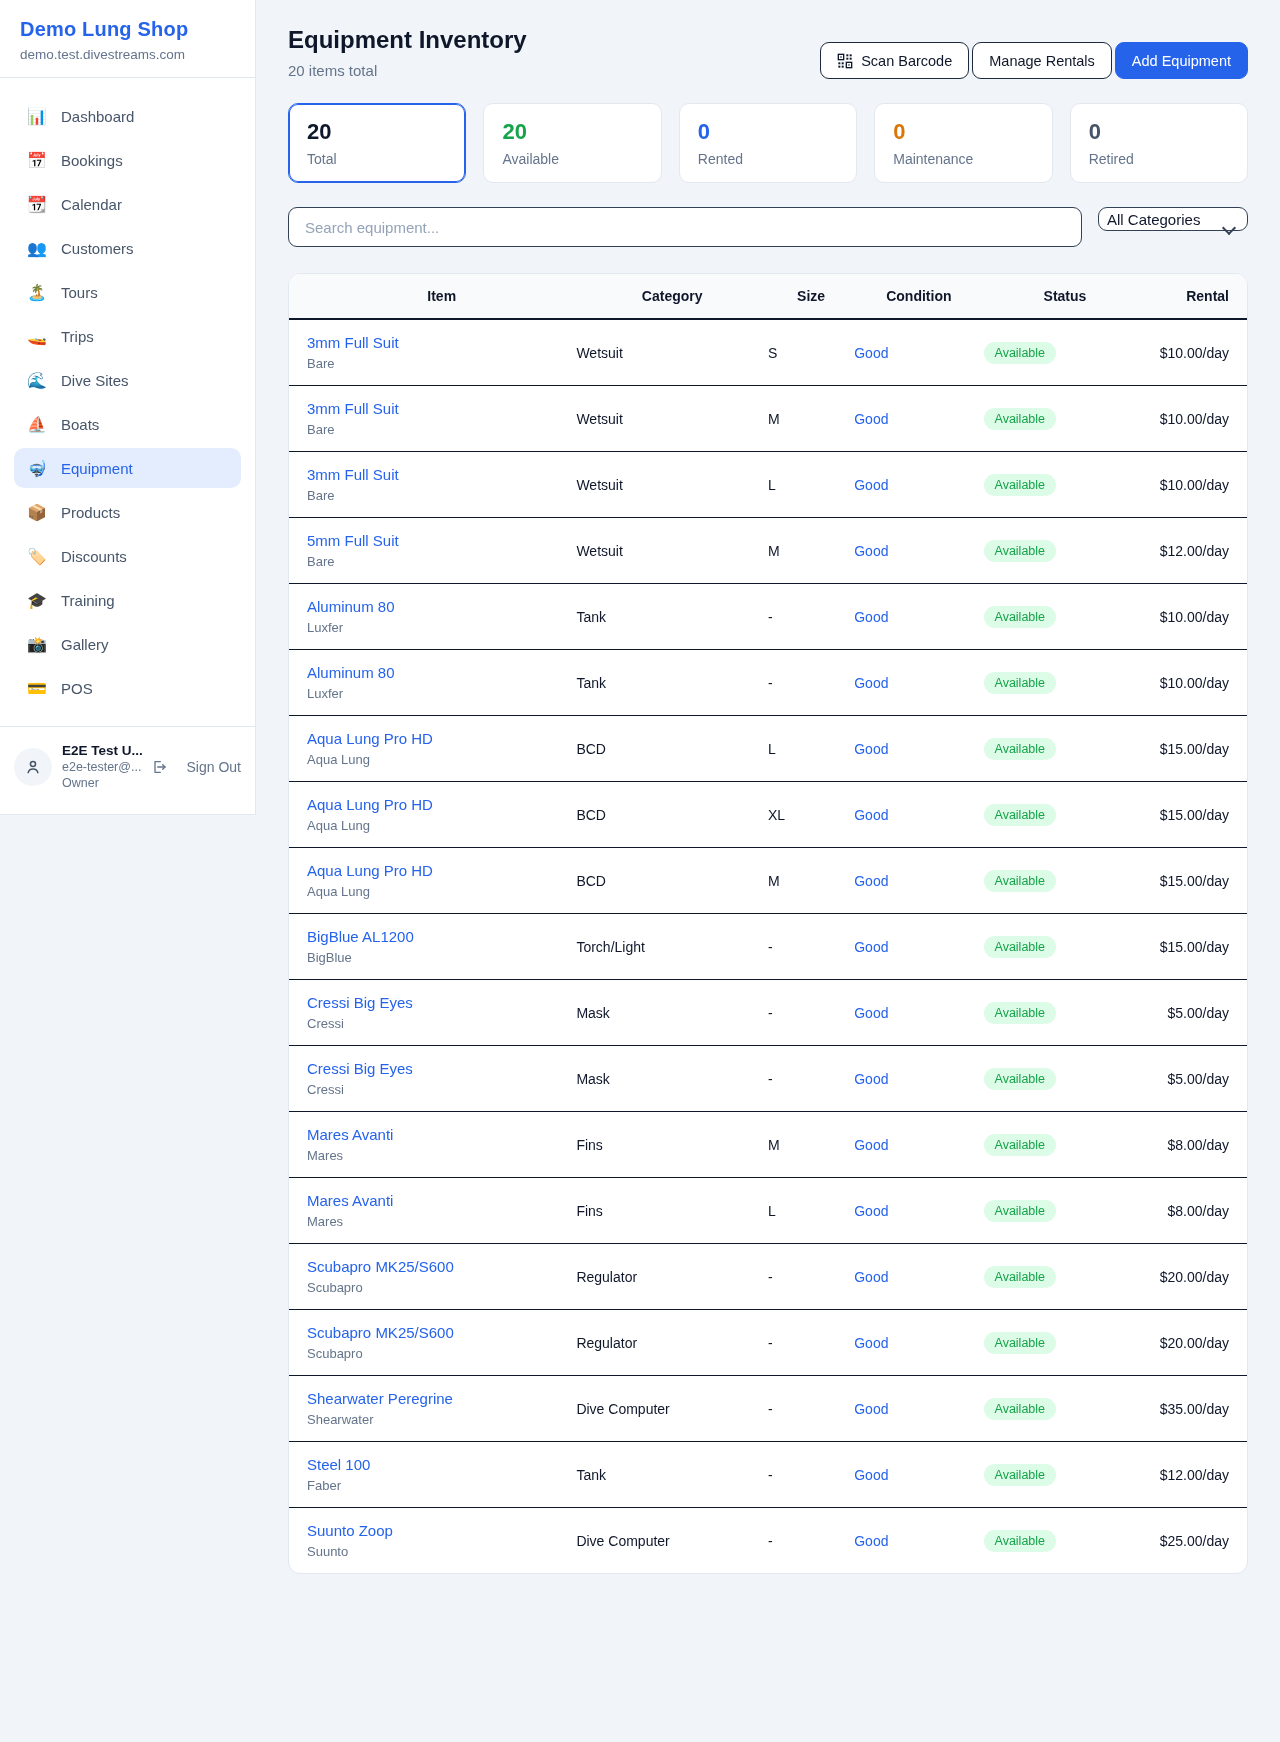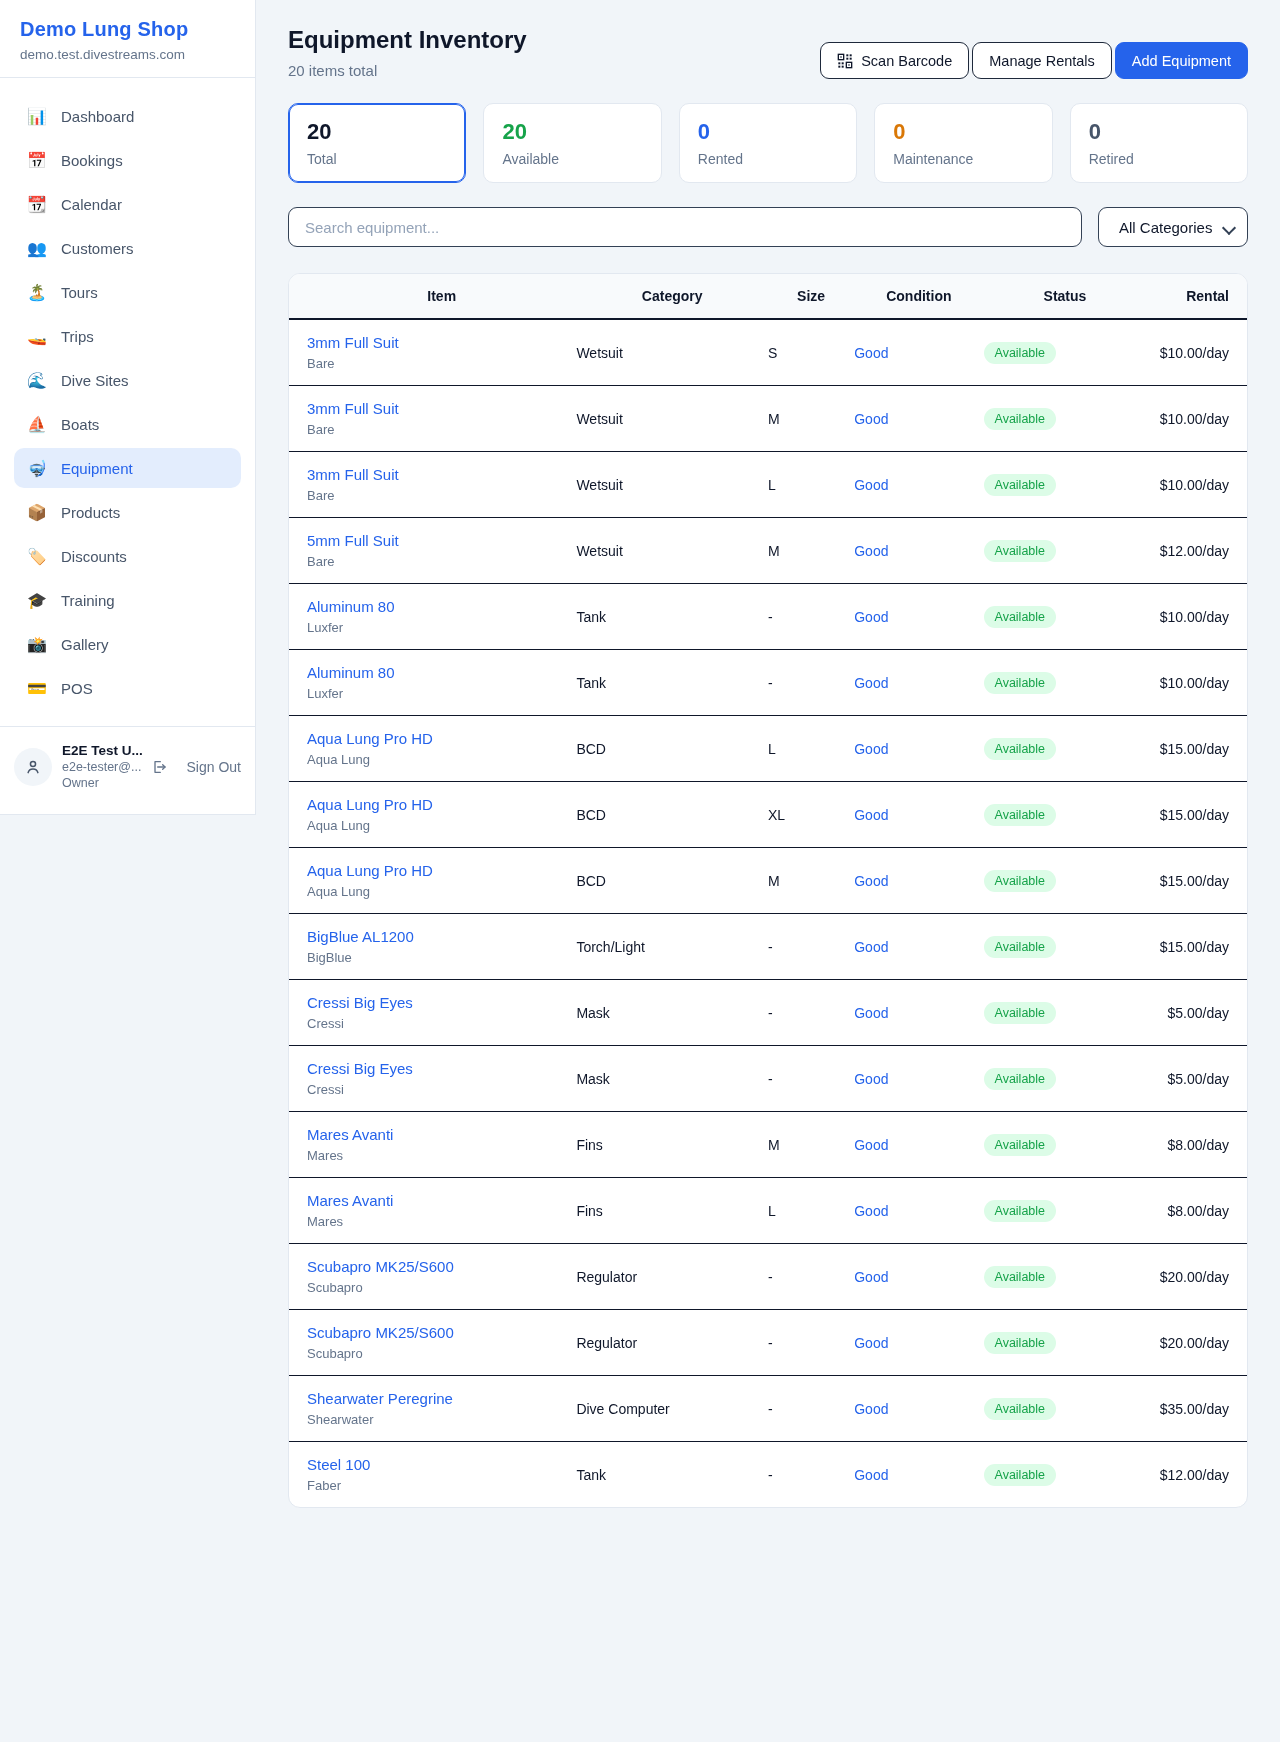--- a/index.html
+++ b/index.html
@@ -79,23 +79,23 @@
     padding:0 16px; font-size:15px; font-family:inherit; background:#ffffff; color:#0f172a;
   }
   .search-input::placeholder { color:#94a3b8; }
   .select-wrap { position:relative; width:150px; }
   .select-wrap::after {
     content:""; position:absolute; right:14px; top:16px;
     width:8px; height:8px; border-right:2px solid #334155; border-bottom:2px solid #334155;
     transform:rotate(45deg); pointer-events:none;
   }
   .cat-select {
-    width:100%; height:40px; border:1px solid #334155; border-radius:9px;
+    width:100%; height:24px; border:1px solid #334155; border-radius:9px;
     background:#ffffff; font-size:15px; font-family:inherit; color:#0f172a;
-    padding:0 30px 0 20px; appearance:none; -webkit-appearance:none; cursor:pointer;
+    padding:0 30px 0 8px; appearance:none; -webkit-appearance:none; cursor:pointer;
   }
   
   .table-card {
     margin-top:26px; background:#ffffff; border:1px solid #e2e8f0;
     border-radius:12px; overflow:hidden;
   }
   table { width:100%; border-collapse:collapse; table-layout:fixed; }
   thead th {
     background:#f8fafc; text-align:center; font-size:14px; font-weight:bold; color:#0f172a;
     padding:14px 0; border-bottom:2px solid #0f172a;
@@ -481,16 +481,27 @@
             <td>
               <div class="item-name">Steel 100</div>
               <div class="item-brand">Faber</div>
             </td>
             <td>Tank</td>
             <td>-</td>
             <td><span class="cond-link">Good</span></td>
             <td><span class="badge">Available</span></td>
             <td>$12.00/day</td>
           </tr>
+          <tr>
+            <td>
+              <div class="item-name">Suunto Zoop</div>
+              <div class="item-brand">Suunto</div>
+            </td>
+            <td>Dive Computer</td>
+            <td>-</td>
+            <td><span class="cond-link">Good</span></td>
+            <td><span class="badge">Available</span></td>
+            <td>$25.00/day</td>
+          </tr>
         </tbody>
     </table>
   </div>
 </main>
 
 </body></html>

